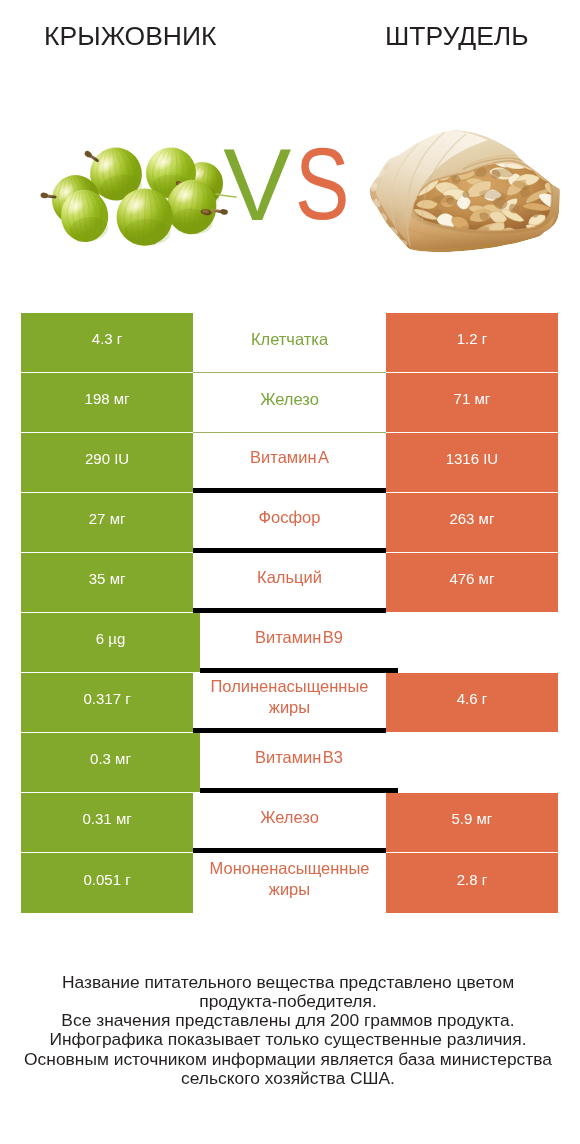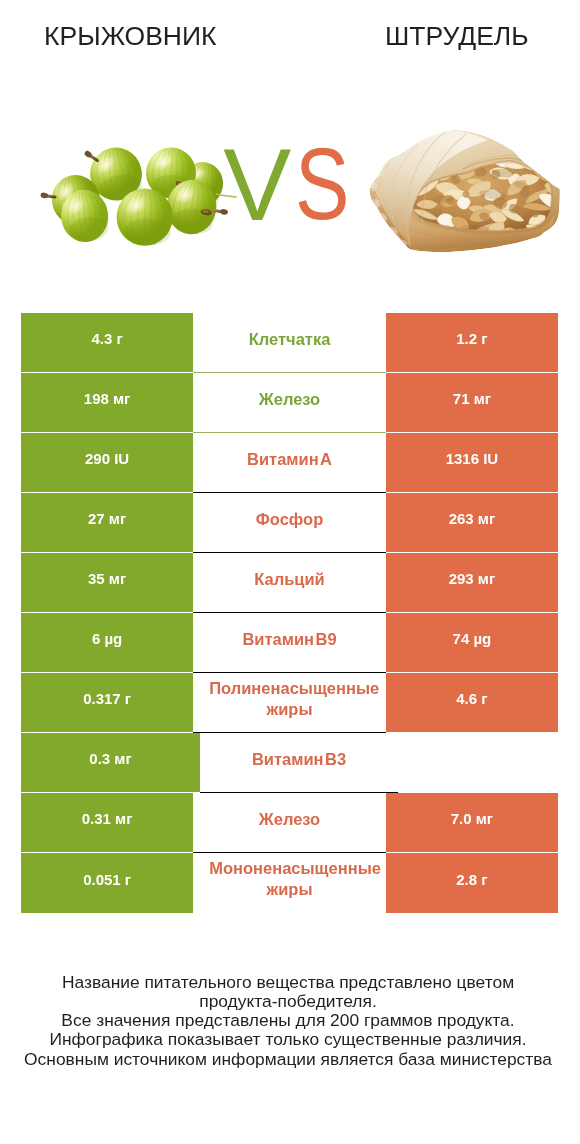--- a/index.html
+++ b/index.html
@@ -15,30 +15,30 @@
   .hero{position:absolute;left:0;top:0;width:580px;height:300px;}
   .goose{position:absolute;left:40px;top:120px;}
   .strudel{position:absolute;left:363px;top:125px;}
   .vs{position:absolute;left:0;top:0;width:580px;height:300px;font-size:102px;line-height:102px;font-weight:400;}
   .vs span{position:absolute;display:block;}
   .vs .v{color:#81a831;left:223.2px;top:133.5px;}
   .vs .s{color:#e06d48;left:294.6px;top:133px;transform:scaleX(0.8);transform-origin:left top;}
   
   .tbl{position:absolute;left:21px;top:313.4px;width:537px;}
   .row{display:flex;height:60px;}
-  .cell{box-sizing:border-box;display:flex;align-items:center;justify-content:center;text-align:center;font-size:15px;font-weight:bold;}
+  .cell{box-sizing:border-box;display:flex;align-items:center;justify-content:center;text-align:center;font-size:15px;font-weight:normal;}
   .c-left span,.c-right span{display:block;position:relative;top:-4.2px;}
   .c-left{width:179px;background:#82a82c;color:#fff;border-bottom:1.5px solid #fff;}
   .c-right{width:179px;background:#e06d48;color:#fff;position:relative;z-index:3;border-bottom:1.5px solid #fff;}
   .c-mid{width:198px;background:#fff;position:relative;z-index:1;padding:0 28px;
          display:block;text-align:center;font-size:16.5px;line-height:21px;}
   .c-mid .lbl{display:block;position:absolute;left:16px;right:16px;top:50%;transform:translateY(-50%);margin-top:-4.2px;}
   .c-mid .lbl i{font-style:normal;white-space:nowrap;}
   .c-mid.w-green{color:#7ba539;border-bottom:1px solid #9cb161;}
-  .c-mid.w-orange{color:#d9694a;border-bottom:1px solid #000000;}
+  .c-mid.w-orange{color:#d9694a;border-bottom:5px solid #000000;}
   .row:last-child .cell{border-bottom:none;}
   
   .footer{position:absolute;left:0;top:972.6px;width:576px;text-align:center;font-size:17.4px;color:#231f20;line-height:19.3px;}
   .footer div{white-space:nowrap;}
 </style>
 </head>
 <body>
 
 <div class="page">
   <div class="titles">
@@ -408,33 +408,30 @@
         </div>
       </div>
       <div class="row">
         <div class="cell c-left">
           <span>35 мг</span>
         </div>
         <div class="cell c-mid w-orange">
           <span class="lbl"><i>Кальций</i></span>
         </div>
         <div class="cell c-right">
-          <span>293 мг</span>
+          <span>476 мг</span>
         </div>
       </div>
       <div class="row">
         <div class="cell c-left">
           <span>6 µg</span>
         </div>
         <div class="cell c-mid w-orange">
           <span class="lbl"><i>Витамин</i> <i>B9</i></span>
         </div>
-        <div class="cell c-right">
-          <span>74 µg</span>
-        </div>
       </div>
       <div class="row">
         <div class="cell c-left">
           <span>0.317 г</span>
         </div>
         <div class="cell c-mid w-orange">
           <span class="lbl"><i>Полиненасыщенные</i> <i>жиры</i></span>
         </div>
         <div class="cell c-right">
           <span>4.6 г</span>
@@ -449,35 +446,36 @@
         </div>
       </div>
       <div class="row">
         <div class="cell c-left">
           <span>0.31 мг</span>
         </div>
         <div class="cell c-mid w-orange">
           <span class="lbl"><i>Железо</i></span>
         </div>
         <div class="cell c-right">
-          <span>7.0 мг</span>
+          <span>5.9 мг</span>
         </div>
       </div>
       <div class="row">
         <div class="cell c-left">
           <span>0.051 г</span>
         </div>
         <div class="cell c-mid w-orange">
           <span class="lbl"><i>Мононенасыщенные</i> <i>жиры</i></span>
         </div>
         <div class="cell c-right">
           <span>2.8 г</span>
         </div>
       </div>
     </div>
   <div class="footer">
       <div>Название питательного вещества представлено цветом</div>
       <div>продукта-победителя.</div>
       <div>Все значения представлены для 200 граммов продукта.</div>
       <div>Инфографика показывает только существенные различия.</div>
       <div>Основным источником информации является база министерства</div>
+      <div>сельского хозяйства США.</div>
     </div>
 </div>
 
 </body></html>

